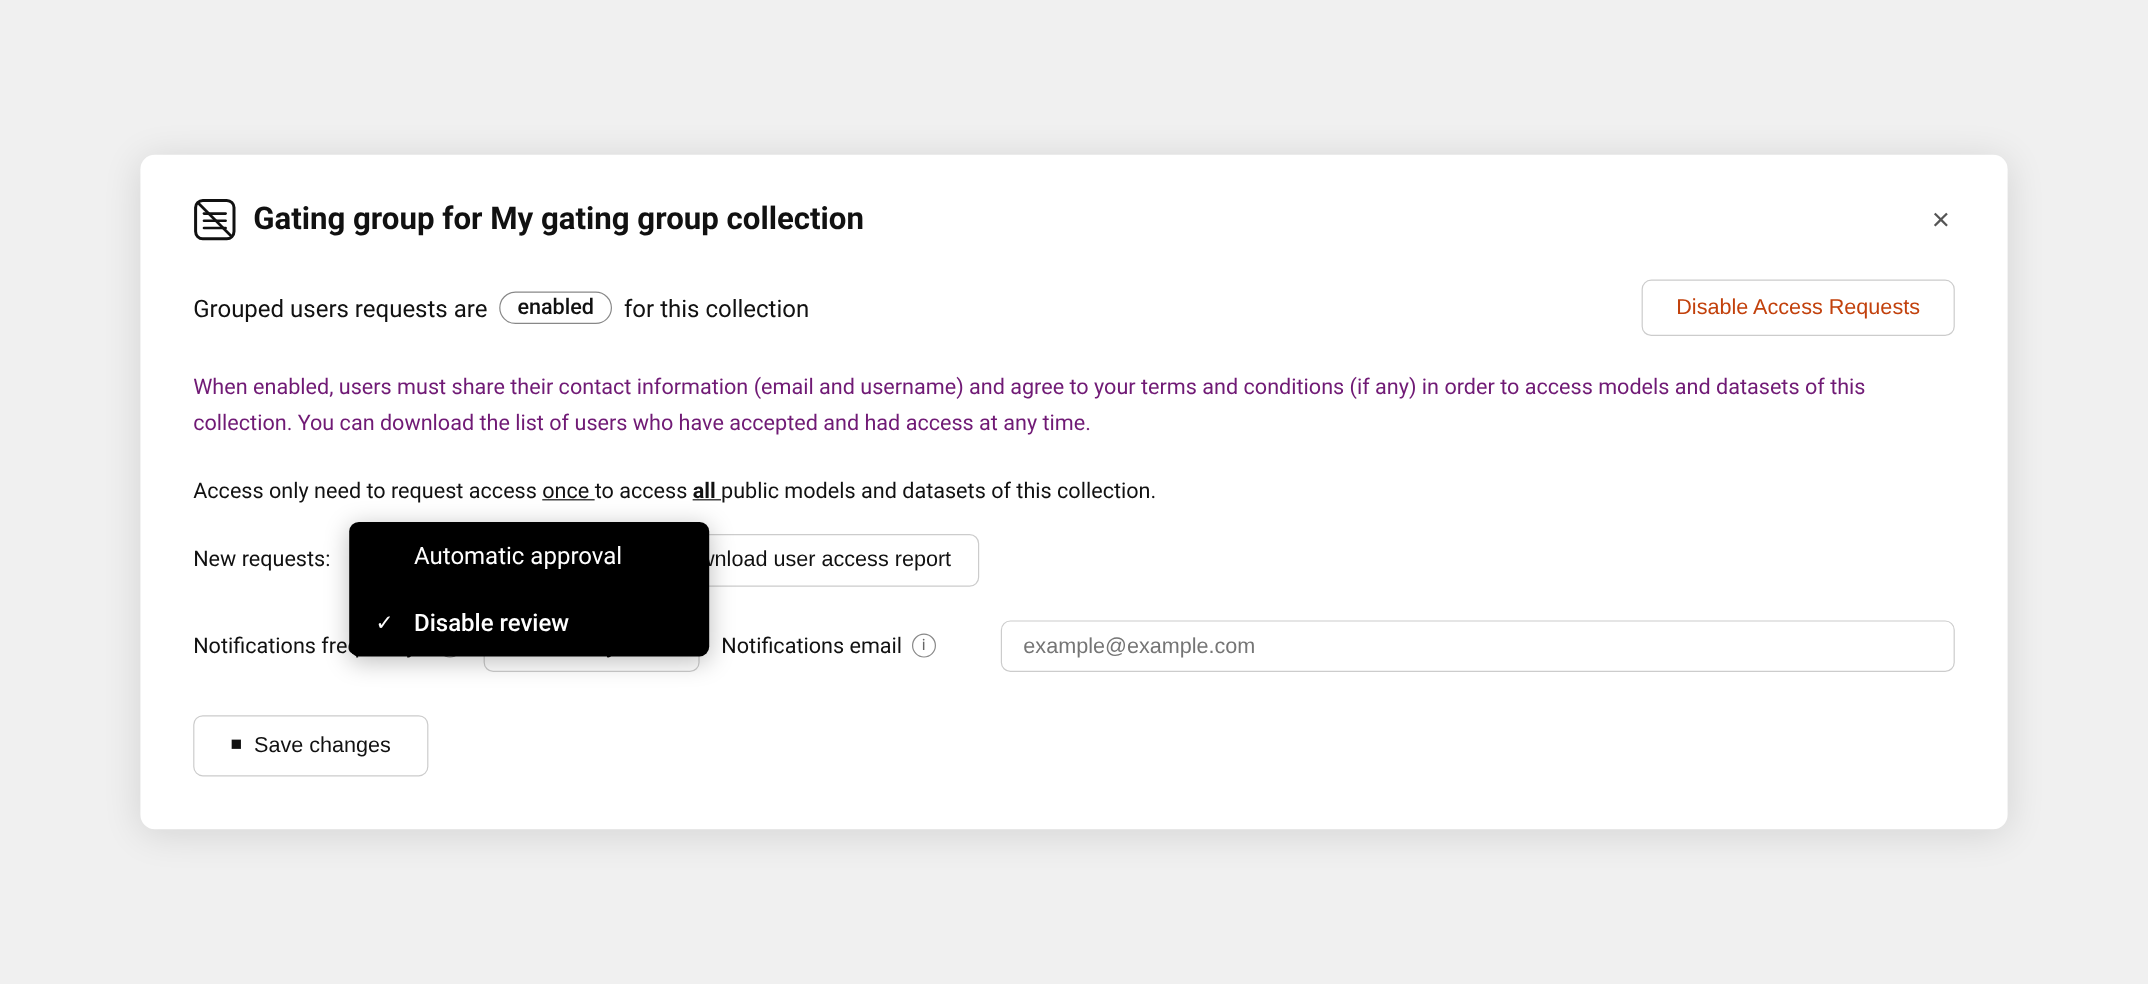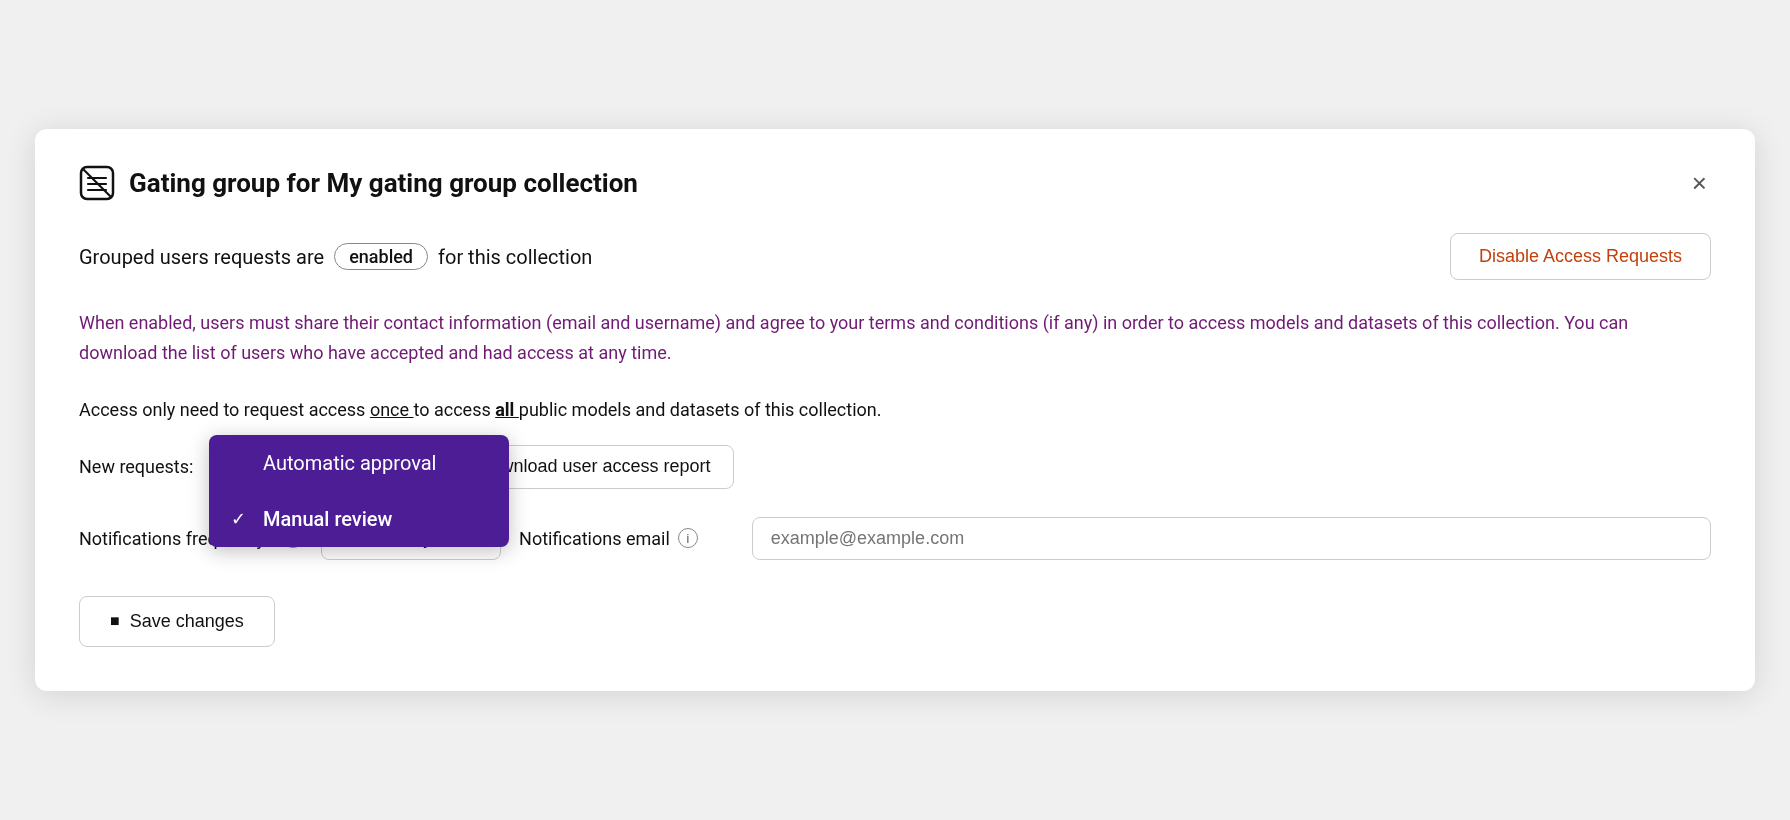--- a/index.html
+++ b/index.html
@@ -8,21 +8,21 @@
       background: #f0f0f0;
       display: flex;
       align-items: center;
       justify-content: center;
       min-height: 100vh;
       padding: 20px;
     }
     .dialog {
       background: #fff;
       border-radius: 12px;
-      width: 1720px;
+      width: 1556px;
       max-width: 100%;
       padding: 36px 44px 44px 44px;
       position: relative;
       box-shadow: 0 4px 32px rgba(0,0,0,0.12);
     }
     .dialog-header {
       display: flex;
       align-items: center;
       justify-content: space-between;
       margin-bottom: 32px;
@@ -99,26 +99,27 @@
     }
     .row-label {
       font-size: 18px;
       color: #111;
       white-space: nowrap;
     }
     .dropdown-menu {
       position: absolute;
       left: 130px;
       top: -10px;
-      background: #4c1d95;
+      background: #000000;
       border-radius: 8px;
       min-width: 300px;
       z-index: 10;
       overflow: hidden;
       box-shadow: 0 4px 20px rgba(0,0,0,0.25);
+      text-decoration: underline;
     }
     .dropdown-item {
       padding: 16px 22px;
       font-size: 20px;
       color: #fff;
       cursor: pointer;
       display: flex;
       align-items: center;
       gap: 10px;
     }
@@ -258,21 +259,21 @@
   <div class="new-requests-row">
     <span class="row-label">New requests:</span>
 
     <div class="dropdown-menu">
       <div class="dropdown-item">
         <span class="checkmark">&nbsp;</span>
         <span>Automatic approval</span>
       </div>
       <div class="dropdown-item selected">
         <span class="checkmark">✓</span>
-        <span>Manual review</span>
+        <span>Disable review</span>
       </div>
     </div>
 
     <div style="width:200px;"></div>
 
     <button class="download-btn">
       <span class="download-icon">⇩</span>
       <span>Download user access report</span>
     </button>
   </div>

